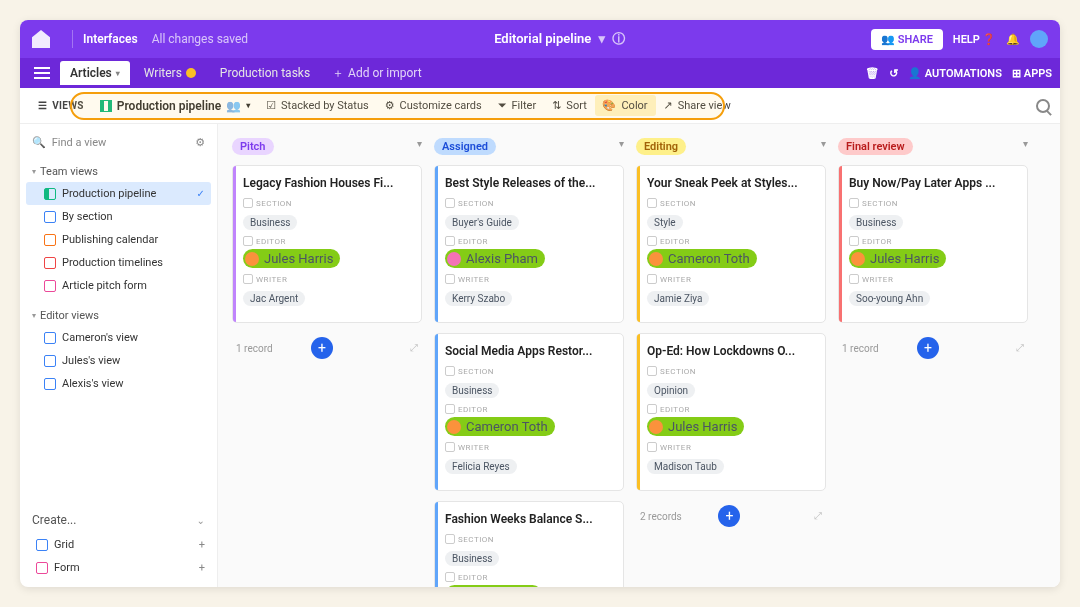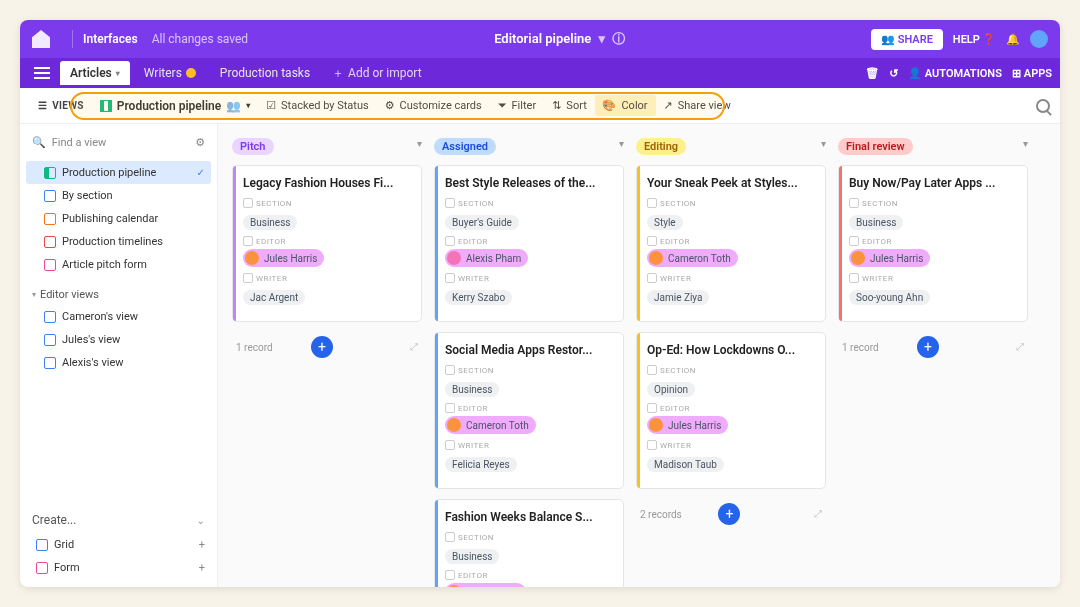--- a/index.html
+++ b/index.html
@@ -67,21 +67,21 @@
 .card{background:#fff;border:1px solid #e5e5e5;border-radius:5px;padding:10px;margin-bottom:10px;position:relative;cursor:pointer;}
 .card::before{content:'';position:absolute;left:0;top:0;bottom:0;width:3px;border-radius:5px 0 0 5px;}
 .card.c-pitch::before{background:#c084fc;}
 .card.c-assigned::before{background:#60a5fa;}
 .card.c-editing::before{background:#fbbf24;}
 .card.c-review::before{background:#f87171;}
 .card-title{font-size:12px;font-weight:600;color:#222;margin-bottom:8px;white-space:nowrap;overflow:hidden;text-overflow:ellipsis;}
 .field-label{font-size:8px;color:#aaa;letter-spacing:0.5px;margin-bottom:3px;display:flex;align-items:center;gap:3px;}
 .field-label::before{content:'';width:8px;height:8px;border:1px solid #ccc;border-radius:2px;}
 .tag{display:inline-block;background:#eef0f2;color:#4b5563;font-size:10px;padding:2px 7px;border-radius:9px;margin-bottom:6px;}
-.person{display:flex;align-items:center;gap:5px;font-size:10px;color:#4b5563;background:#f0abfc;padding:2px 7px 2px 2px;border-radius:10px;width:fit-content;margin-bottom:6px;}
+.person{display:flex;align-items:center;gap:5px;font-size:13px;color:#4b5563;background:#84cc16;padding:2px 7px 2px 2px;border-radius:10px;width:fit-content;margin-bottom:6px;}
 .person-av{width:14px;height:14px;border-radius:50%;}
 .col-footer{display:flex;align-items:center;font-size:10px;color:#999;padding:4px;}
 .add-btn{width:22px;height:22px;border-radius:50%;background:#2563eb;color:#fff;display:flex;align-items:center;justify-content:center;font-size:14px;margin:0 auto;cursor:pointer;}
 .expand-ic{margin-left:auto;color:#bbb;cursor:pointer;font-size:10px;}
 </style>
 </head>
 <body>
 
 <div class="app">
 
@@ -173,20 +173,21 @@
 
   <div class="body">
     <div class="sidebar">
       <div class="search-view">
         <span>🔍</span>
         <span>Find a view</span>
         <span class="gear">⚙</span>
       </div>
       <div id="sb-groups">
           <div class="sb-group">
+            <div class="sb-group-h">Team views</div>
             <div class="sb-item active">
               <span class="sb-ic kanban"></span>
               <span>Production pipeline</span>
               <span class="check">✓</span>
             </div>
             <div class="sb-item">
               <span class="sb-ic grid"></span>
               <span>By section</span>
             </div>
             <div class="sb-item">

